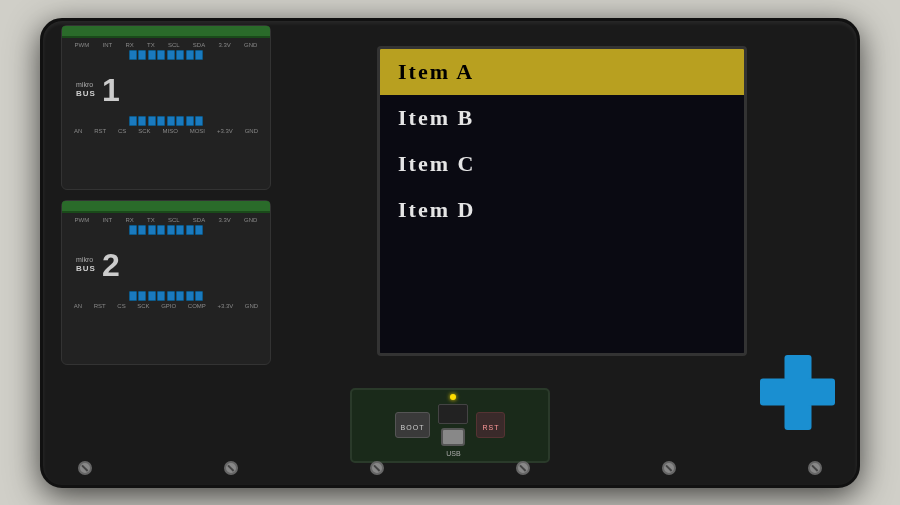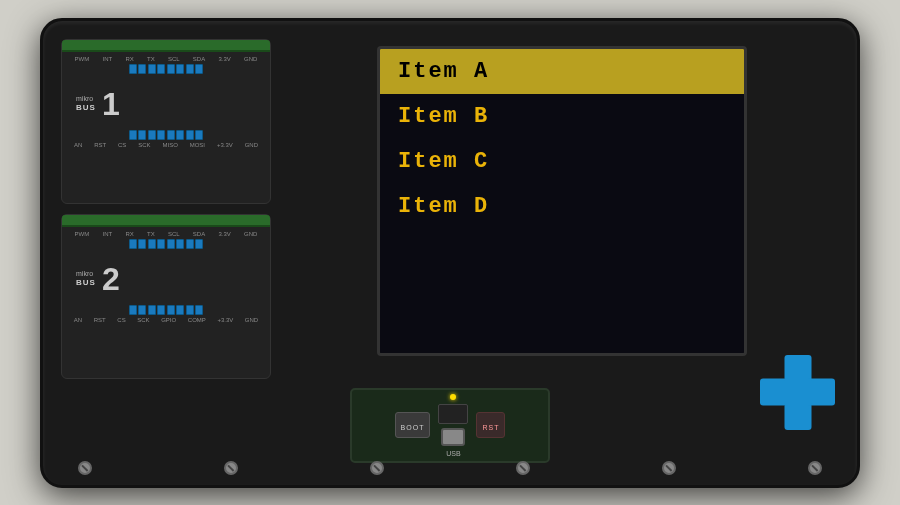--- a/index.html
+++ b/index.html
@@ -22,21 +22,21 @@
       border-radius: 22px;
       position: relative;
       box-shadow: 0 8px 32px rgba(0,0,0,0.7), inset 0 2px 4px rgba(255,255,255,0.08);
       border: 3px solid #111;
     }
 
     
     .left-panel {
       position: absolute;
       left: 18px;
-      top: 18px;
+      top: 4px;
       width: 210px;
       height: 400px;
       display: flex;
       flex-direction: column;
       gap: 10px;
     }
 
     .bus-slot {
       background: #222;
       border: 1.5px solid #333;
@@ -97,28 +97,28 @@
       border: 3px solid #333;
       border-radius: 4px;
       overflow: hidden;
     }
 
     .screen-content {
       width: 100%;
       height: 100%;
       background: #0a0a12;
       padding: 0;
-      font-family: Liberation Mono, monospace;
+      font-family: Liberation Serif, serif;
     }
 
     .menu-item {
       display: block;
       padding: 10px 18px;
       font-size: 22px;
-      color: #eab308;
+      color: #e5e5e5;
       letter-spacing: 2px;
       font-weight: bold;
     }
 
     .menu-item.selected {
       background: #b8a020;
       color: #000;
     }
 
     

